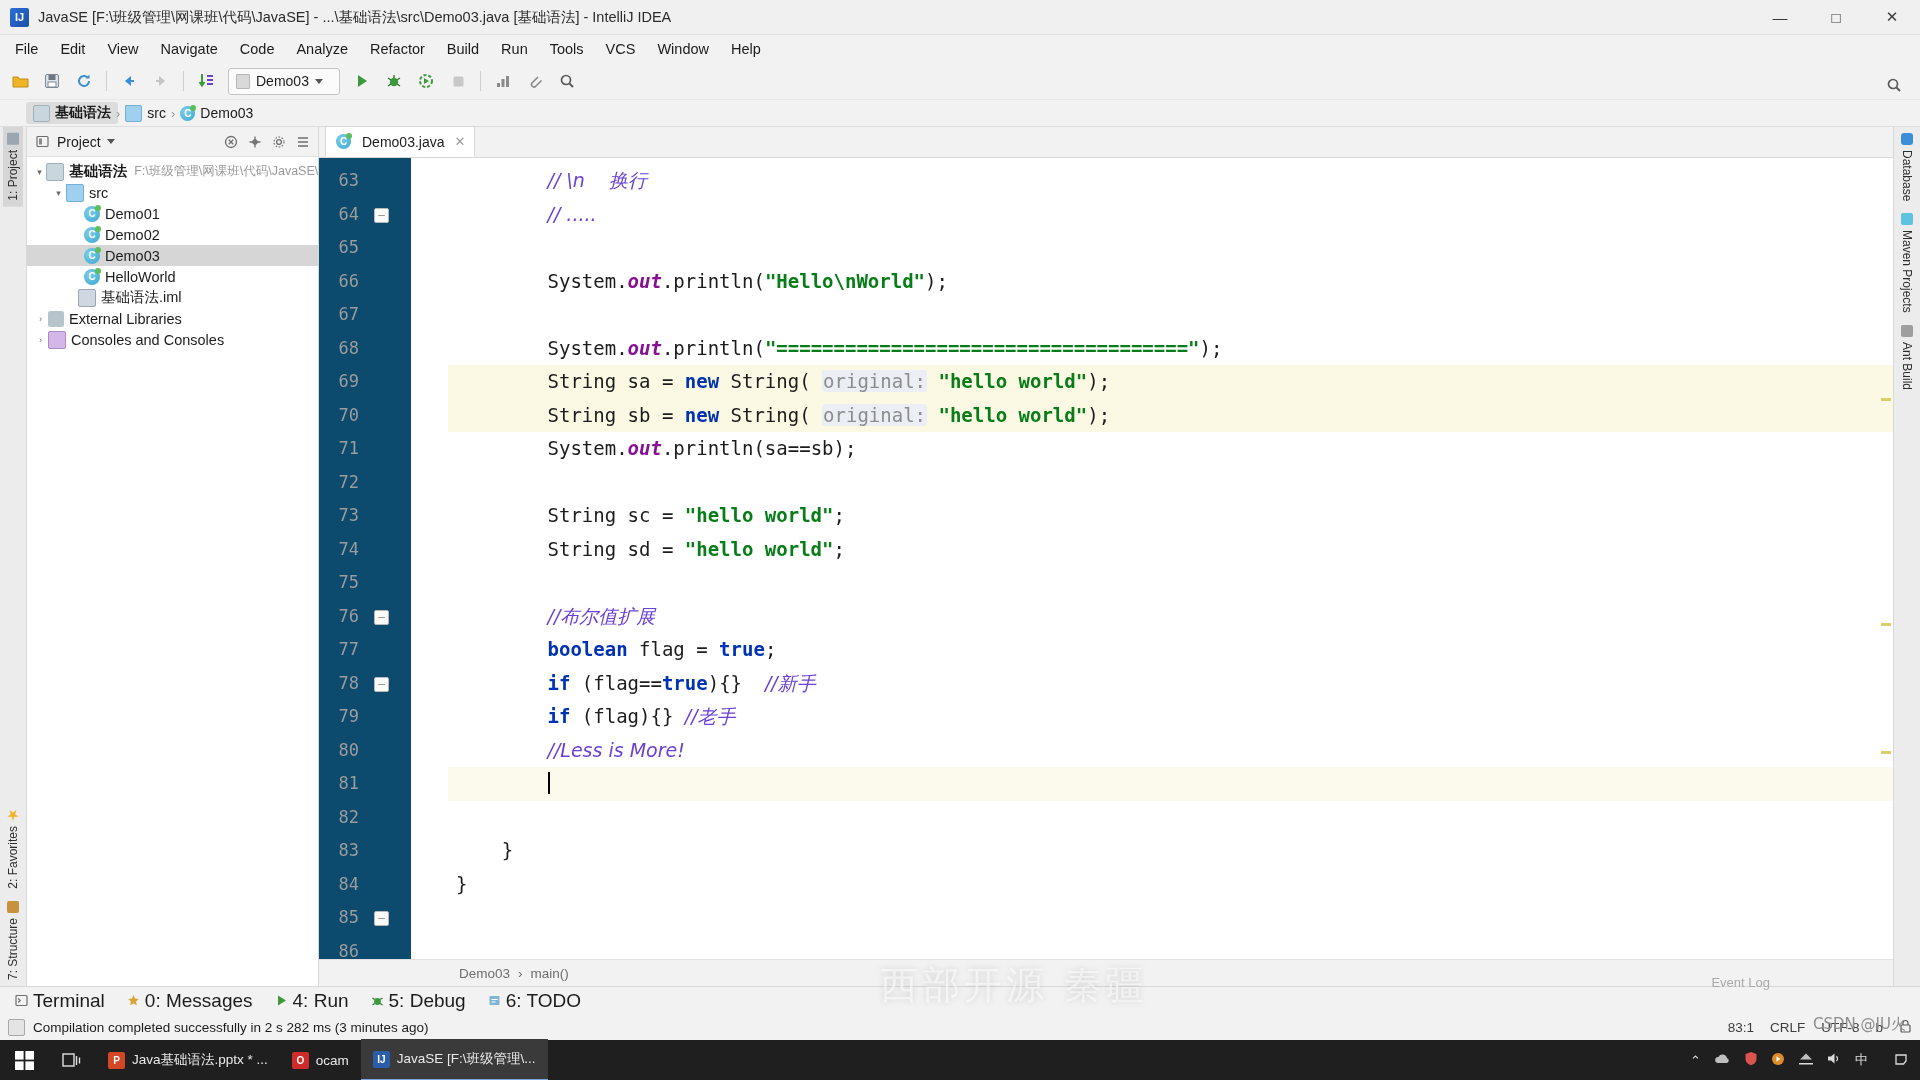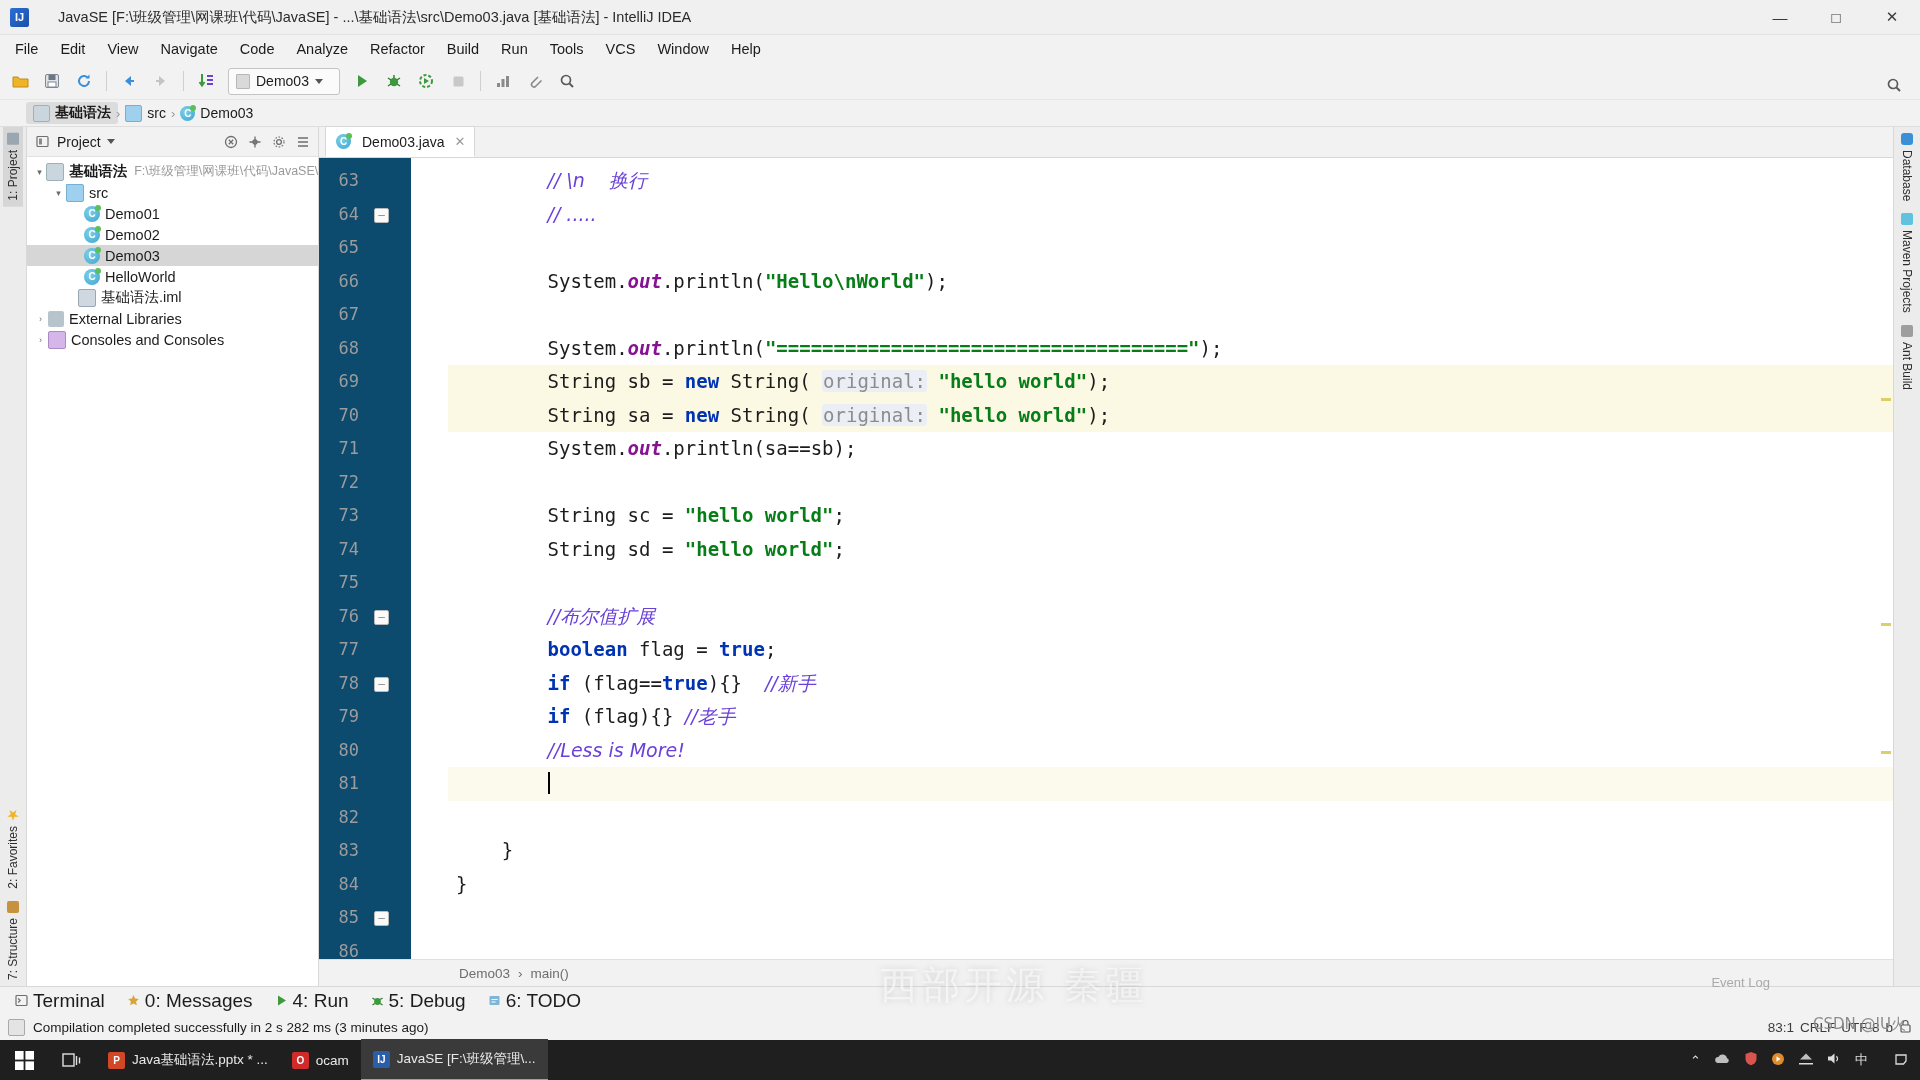--- a/index.html
+++ b/index.html
@@ -10,21 +10,21 @@
     -webkit-font-smoothing:antialiased;
   }
   .app{position:relative;width:1920px;height:1080px;display:flex;flex-direction:column;}
 
   
   .titlebar{height:34px;background:#f0f0f0;display:flex;align-items:center;
             border-bottom:1px solid #e2e2e2;position:relative;flex:0 0 auto;}
   .titlebar .ij-logo{width:19px;height:19px;margin:0 9px 0 10px;border-radius:2px;
             background:linear-gradient(135deg,#2b6fd6 0%,#1b4fa8 100%);
             color:#fff;font-size:11px;font-weight:bold;display:flex;align-items:center;justify-content:center;}
-  .titlebar .ttl{font-size:14.5px;color:#2b2b2b;white-space:nowrap;margin-left:20px;}
+  .titlebar .ttl{font-size:14.5px;color:#2b2b2b;white-space:nowrap;}
   .winbtns{position:absolute;right:0;top:0;height:34px;display:flex;}
   .winbtn{width:56px;height:34px;display:flex;align-items:center;justify-content:center;color:#3a3a3a;font-size:15px;}
 
   
   .menubar{height:28px;background:#f2f2f2;display:flex;align-items:center;padding-left:4px;flex:0 0 auto;}
   .menuitem{padding:3px 11px;font-size:14.5px;color:#1c1c1c;}
 
   
   .toolbar{height:36px;background:#f2f2f2;display:flex;align-items:center;padding-left:4px;
            border-bottom:1px solid #e6e6e6;flex:0 0 auto;position:relative;}
@@ -106,21 +106,21 @@
 
   .breadcrumbbar{height:26px;background:#f2f2f2;border-top:1px solid #e0e0e0;display:flex;align-items:center;
         padding-left:140px;gap:8px;font-size:13.5px;color:#6e6e6e;flex:0 0 auto;}
 
   
   .bottombar{height:27px;background:#f2f2f2;display:flex;align-items:center;border-top:1px solid #d8d8d8;
              padding-left:6px;gap:4px;flex:0 0 auto;}
   .btw{display:flex;align-items:center;gap:5px;padding:3px 9px;font-size:19px;color:#1c1c1c;border-radius:3px;}
   .statusbar{height:26px;background:#f2f2f2;display:flex;align-items:center;padding-left:8px;
              font-size:13.5px;color:#1c1c1c;flex:0 0 auto;position:relative;}
-  .statusbar .stat-right{position:absolute;right:8px;display:flex;align-items:center;gap:6px;color:#3c3c3c;}
+  .statusbar .stat-right{position:absolute;right:8px;display:flex;align-items:center;gap:16px;color:#3c3c3c;}
   .statusicon{width:15px;height:15px;border:1px solid #a9a9a9;background:#e4e4e4;border-radius:2px;margin-right:8px;}
 
   
   .taskbar{height:40px;background:#1f1f1f;display:flex;align-items:center;flex:0 0 auto;position:relative;}
   .tbstart{width:48px;height:40px;display:flex;align-items:center;justify-content:center;}
   .tbitem{display:flex;align-items:center;gap:7px;height:40px;padding:0 12px;color:#eaeaea;font-size:13.5px;white-space:nowrap;}
   .tbitem.active{background:#3a3a3a;border-bottom:2px solid #7aa7e0;}
   .tbicon{width:17px;height:17px;border-radius:2px;display:flex;align-items:center;justify-content:center;font-size:10px;color:#fff;font-weight:bold;}
   .tray{position:absolute;right:0;display:flex;align-items:center;gap:13px;padding-right:12px;color:#dcdcdc;font-size:13px;}
   .trayclock{display:flex;flex-direction:column;line-height:13px;font-size:11.5px;text-align:right;}
@@ -413,22 +413,22 @@
             <div class="gline"><span>85</span><span class="foldmark">–</span></div>
             <div class="gline"><span>86</span></div>
           </div>
         <div class="code" id="code">
             <div class="cline">        <span class="cmt-cn">// \n    换行</span></div>
             <div class="cline">        <span class="cmt-cn">// .....</span></div>
             <div class="cline">&nbsp;</div>
             <div class="cline">        System.<span class="fld">out</span>.println(<span class="str">"Hello\nWorld"</span>);</div>
             <div class="cline">&nbsp;</div>
             <div class="cline">        System.<span class="fld">out</span>.println(<span class="str">"===================================="</span>);</div>
+            <div class="cline" style="background: rgb(251, 248, 228);">        String sa = <span class="kw">new</span> String( <span class="hint">original:</span> <span class="str">"hello world"</span>);</div>
             <div class="cline" style="background: rgb(251, 248, 228);">        String sb = <span class="kw">new</span> String( <span class="hint">original:</span> <span class="str">"hello world"</span>);</div>
-            <div class="cline" style="background: rgb(251, 248, 228);">        String sa = <span class="kw">new</span> String( <span class="hint">original:</span> <span class="str">"hello world"</span>);</div>
             <div class="cline">        System.<span class="fld">out</span>.println(sa==sb);</div>
             <div class="cline">&nbsp;</div>
             <div class="cline">        String sc = <span class="str">"hello world"</span>;</div>
             <div class="cline">        String sd = <span class="str">"hello world"</span>;</div>
             <div class="cline">&nbsp;</div>
             <div class="cline">        <span class="cmt-cn">//布尔值扩展</span></div>
             <div class="cline">        <span class="kw">boolean</span> flag = <span class="kw">true</span>;</div>
             <div class="cline">        <span class="kw">if</span> (flag==<span class="kw">true</span>){}  <span class="cmt-cn">//新手</span></div>
             <div class="cline">        <span class="kw">if</span> (flag){} <span class="cmt-cn">//老手</span></div>
             <div class="cline">        <span class="cmt-cn">//Less is More!</span></div>

